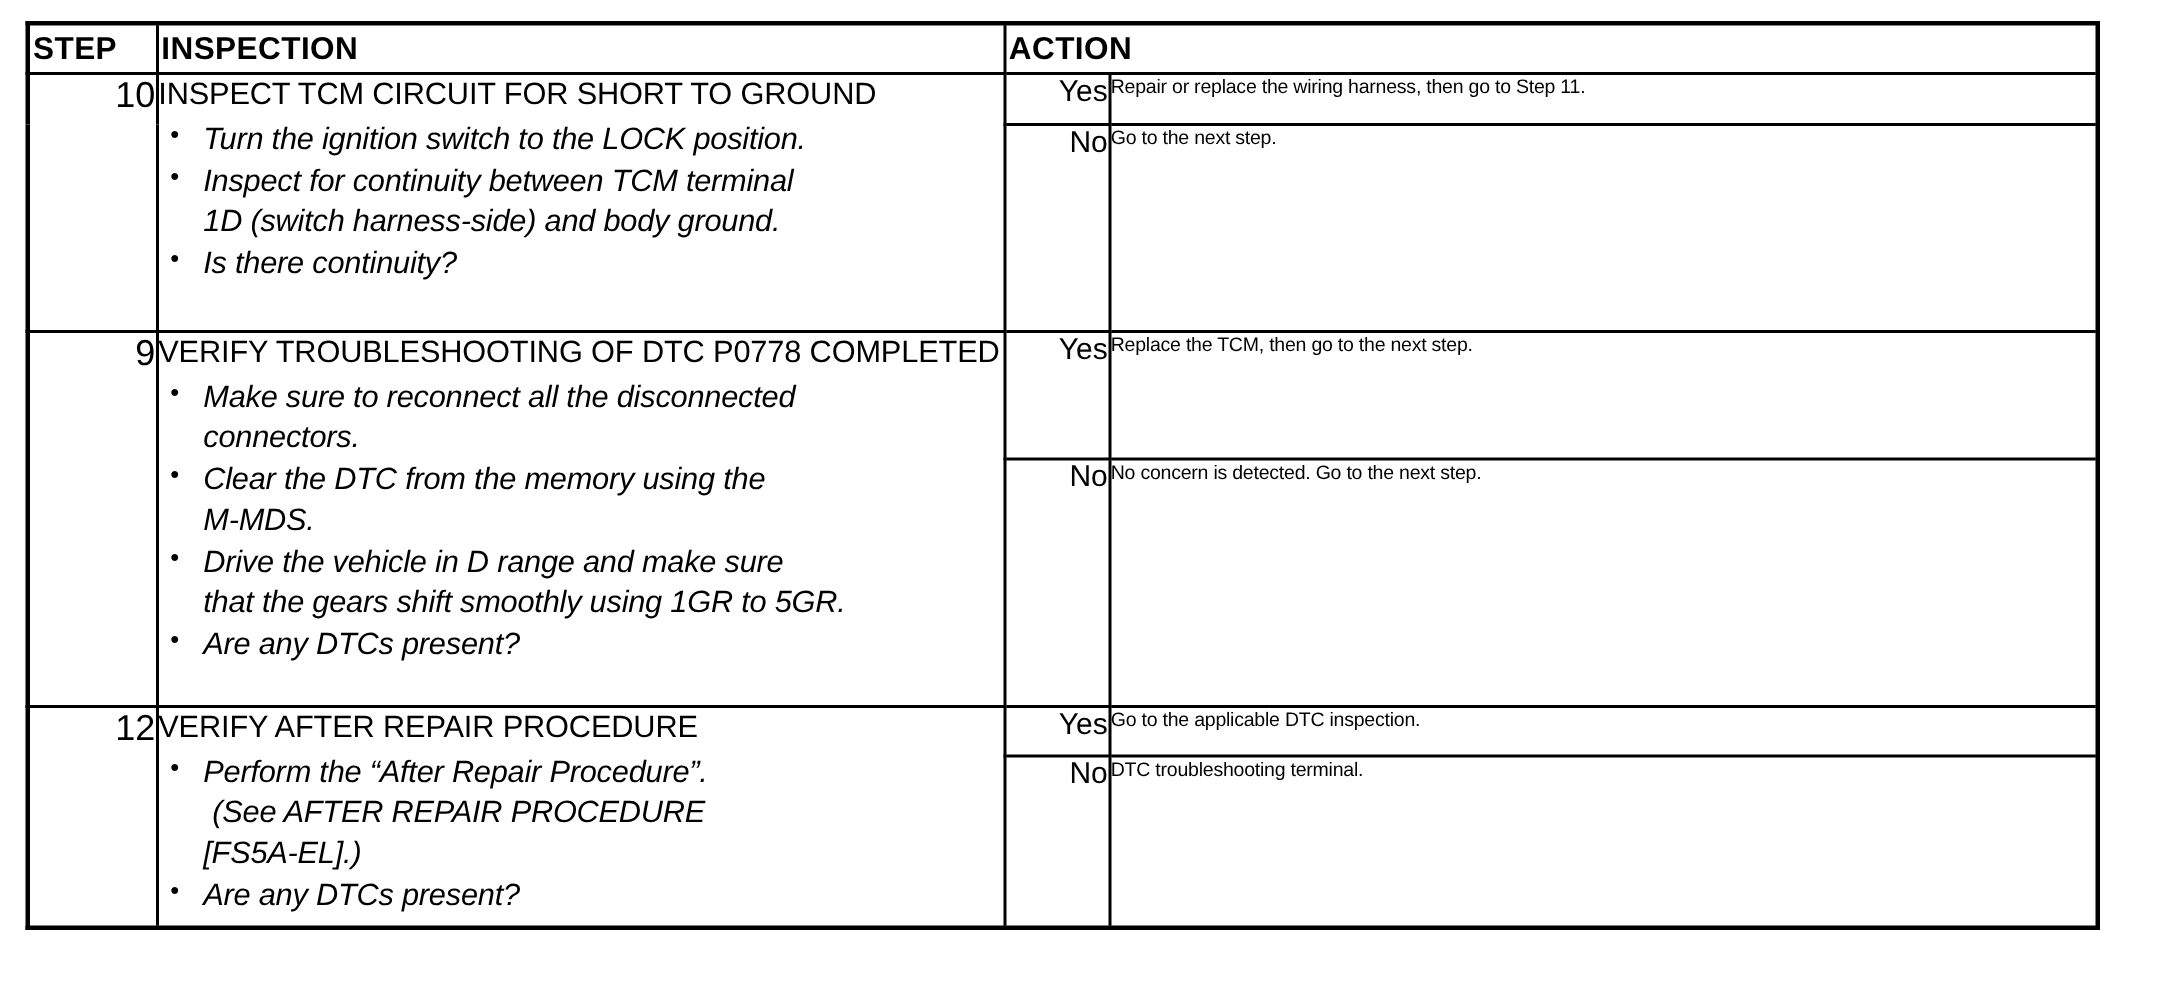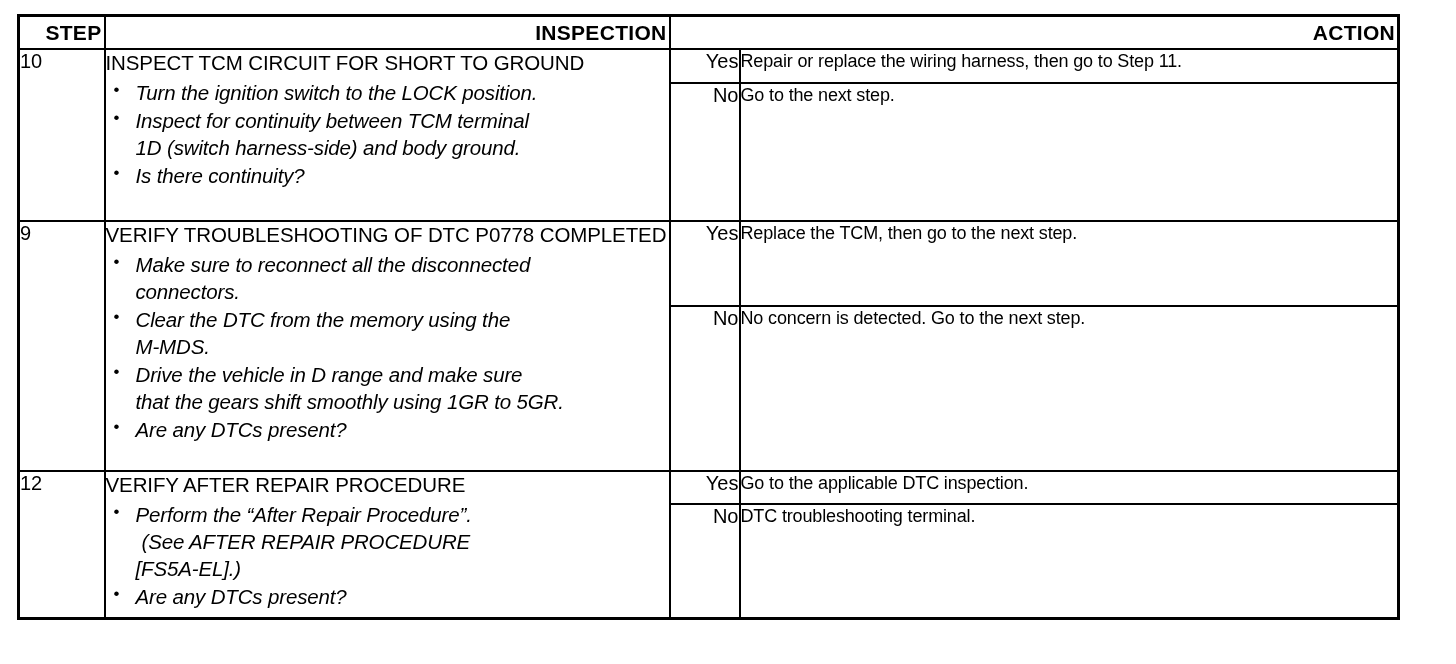--- a/index.html
+++ b/index.html
@@ -43,34 +43,34 @@
 
   
   col.c-step   { width: 86px;  }
   col.c-insp   { width: 565px; }
   col.c-yn     { width: 70px;  }
   col.c-action { width: 659px; }
 
   
   .hdr-row th {
     height: 31px;
-    text-align: right;
+    text-align: left;
     vertical-align: middle;
     font-weight: bold;
     font-size: 21px;
     letter-spacing: 0.3px;
     padding: 0 2px;
     line-height: 1;
   }
   .hdr-step { font-size: 19px; }
 
   
   .step-num {
-    text-align: left;
-    font-size: 20px;
+    text-align: right;
+    font-size: 24px;
     font-weight: normal;
     padding-top: 6px;
     line-height: 1.15;
   }
 
   
   .insp-cell {
     padding: 5px 6px 8px 8px;
   }
   .insp-title {
@@ -112,21 +112,21 @@
   .yn-cell {
     text-align: right;
     font-size: 20px;
     padding-top: 5px;
     line-height: 1.15;
     vertical-align: top;
   }
 
   
   .action-cell {
-    font-size: 18px;
+    font-size: 13px;
     letter-spacing: -0.15px;
     line-height: 1.3;
     padding: 4px 6px 6px 8px;
     vertical-align: top;
   }
 
   
   .r10-yes td { height: 32px; }
   .r10-no  td { height: 136px; }
   .r11-yes td { height: 83px; }

